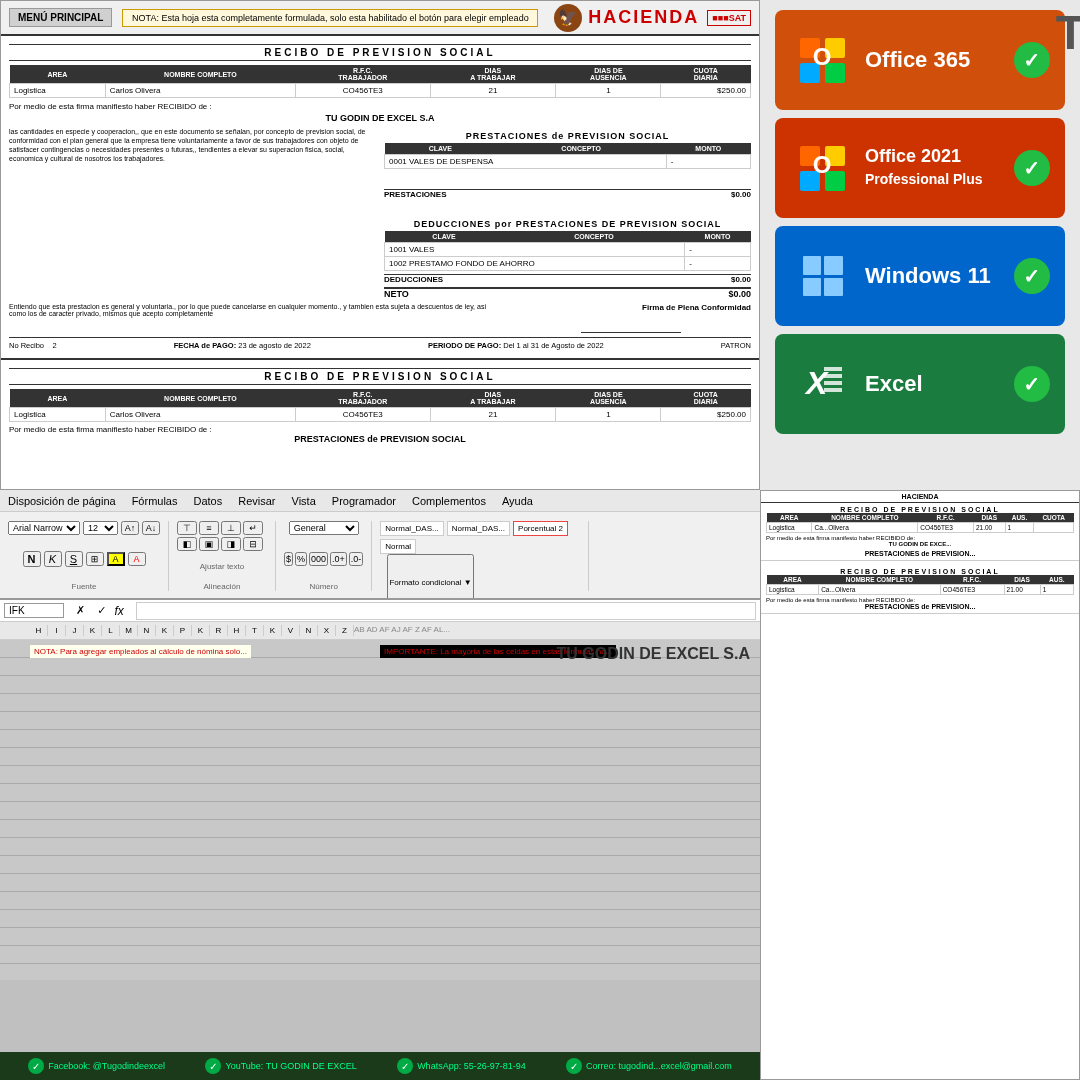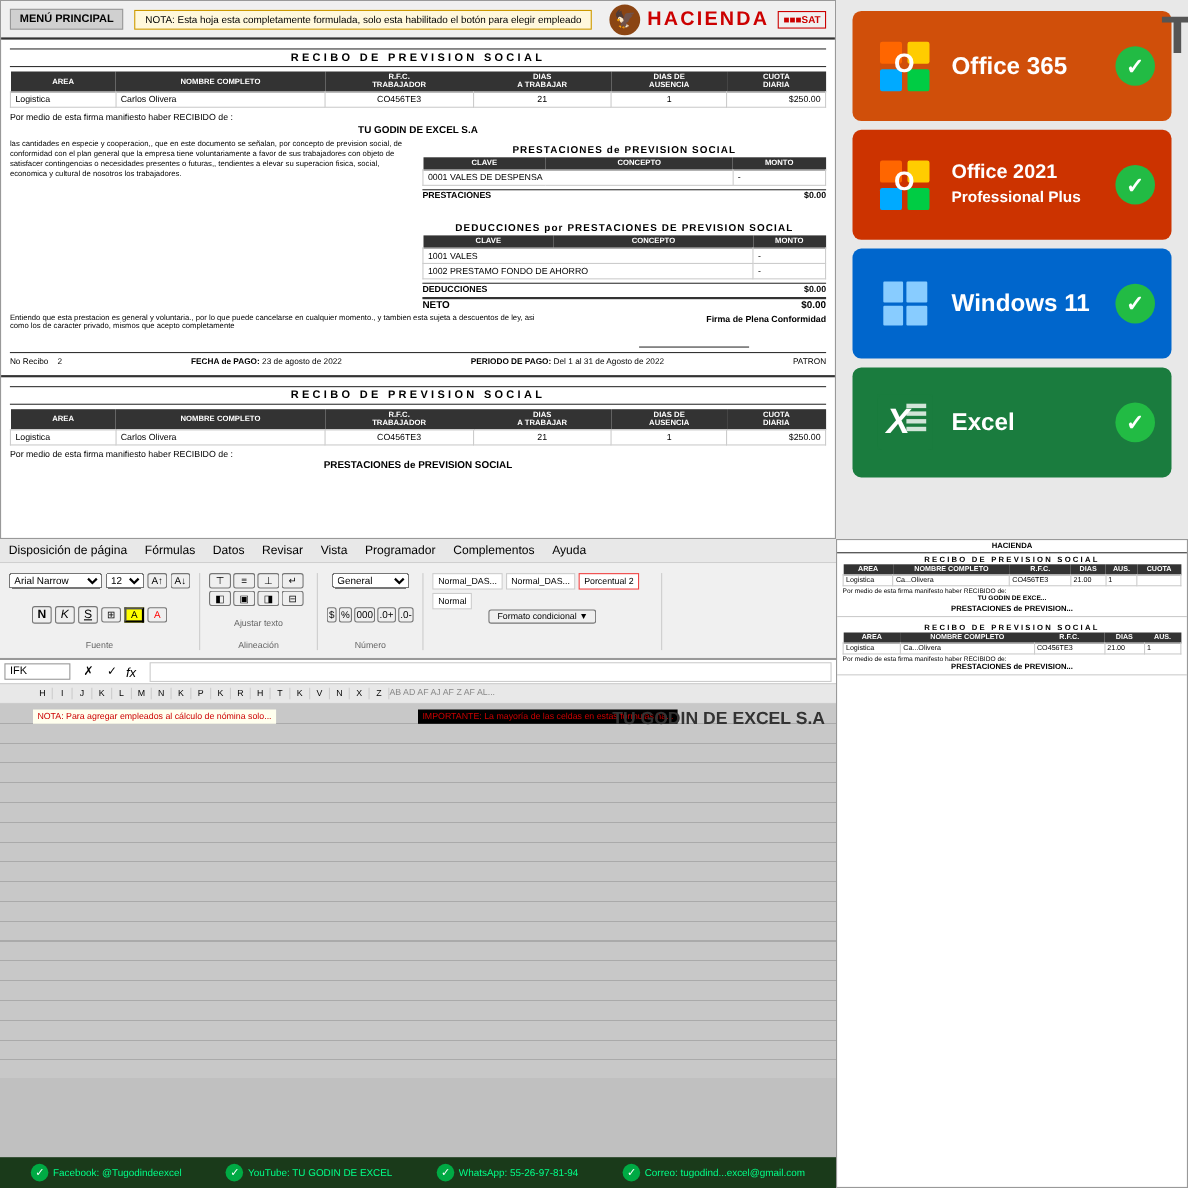--- a/index.html
+++ b/index.html
@@ -416,21 +416,21 @@
             <th>MONTO</th>
           </tr>
             </thead>
           <tbody>
             <tr>
               <td colspan="2">0001  VALES DE DESPENSA</td>
               <td>-</td>
             </tr>
           </tbody>
         </table>
-        <div style="display:flex;justify-content:space-between;font-size:8px;font-weight:bold;margin-top:3px;border-top:1px solid #333;gap:48px;">
+        <div style="display:flex;justify-content:space-between;font-size:8px;font-weight:bold;margin-top:20px;border-top:1px solid #333;gap:48px;">
           <span>PRESTACIONES</span>
           <span>$0.00</span>
         </div>
 
         <div class="section-header" style="margin-top:20px;">DEDUCCIONES por PRESTACIONES DE PREVISION SOCIAL</div>
         <table class="receipt-table">
           <thead>
               <tr>
             <th>CLAVE</th>
             <th>CONCEPTO</th>
@@ -586,21 +586,21 @@
     <span>Vista</span>
     <span>Programador</span>
     <span>Complementos</span>
     <span>Ayuda</span>
     <span style="margin-left:auto;font-size:10px;color:#555;">💬 Comentarios</span>
   </div>
   <div class="ribbon">
 
     <div class="ribbon-group">
       <div style="display:flex;align-items:center;gap:3px;">
-        <select style="font-size:9px;width:85px;"><option>Arial Narrow</option></select>
+        <select style="font-size:9px;width:72px;"><option>Arial Narrow</option></select>
         <select style="font-size:9px;width:35px;"><option>12</option></select>
         <button style="font-size:9px;width:18px;">A↑</button>
         <button style="font-size:9px;width:18px;">A↓</button>
       </div>
       <div style="display:flex;align-items:center;gap:3px;">
         <button style="font-weight:bold;font-size:11px;width:18px;">N</button>
         <button style="font-style:italic;font-size:11px;width:18px;">K</button>
         <button style="text-decoration:underline;font-size:11px;width:18px;">S</button>
         <button style="font-size:9px;width:18px;">⊞</button>
         <button style="font-size:9px;width:18px;background:#ffff00;">A</button>
@@ -636,21 +636,21 @@
       <div class="ribbon-group-label">Número</div>
     </div>
 
     <div class="ribbon-group">
       <div style="display:flex;gap:3px;flex-wrap:wrap;width:200px;">
         <div style="font-size:8px;padding:2px 4px;border:1px solid #ccc;background:white;">Normal_DAS...</div>
         <div style="font-size:8px;padding:2px 4px;border:1px solid #ccc;background:white;">Normal_DAS...</div>
         <div style="font-size:8px;padding:2px 4px;border:1px solid #ef4444;background:white;">Porcentual 2</div>
         <div style="font-size:8px;padding:2px 4px;border:1px solid #ccc;background:white;">Normal</div>
       </div>
-      <div style="display:flex;gap:2px;flex-direction:column;">
+      <div style="display:flex;gap:2px;flex-direction:row;">
         <button style="font-size:8px;">Formato condicional ▼</button>
         <button style="font-size:8px;margin-top:44px;">Dar formato como tabla ▼</button>
       </div>
       <div class="ribbon-group-label">Estilos</div>
     </div>
 
     <div style="margin-left:auto;display:flex;flex-direction:column;gap:4px;">
       <button style="font-size:9px;">Σ Autosuma</button>
       <button style="font-size:9px;">↓ Rellenar</button>
       <button style="font-size:9px;">✗ Borrar</button>

